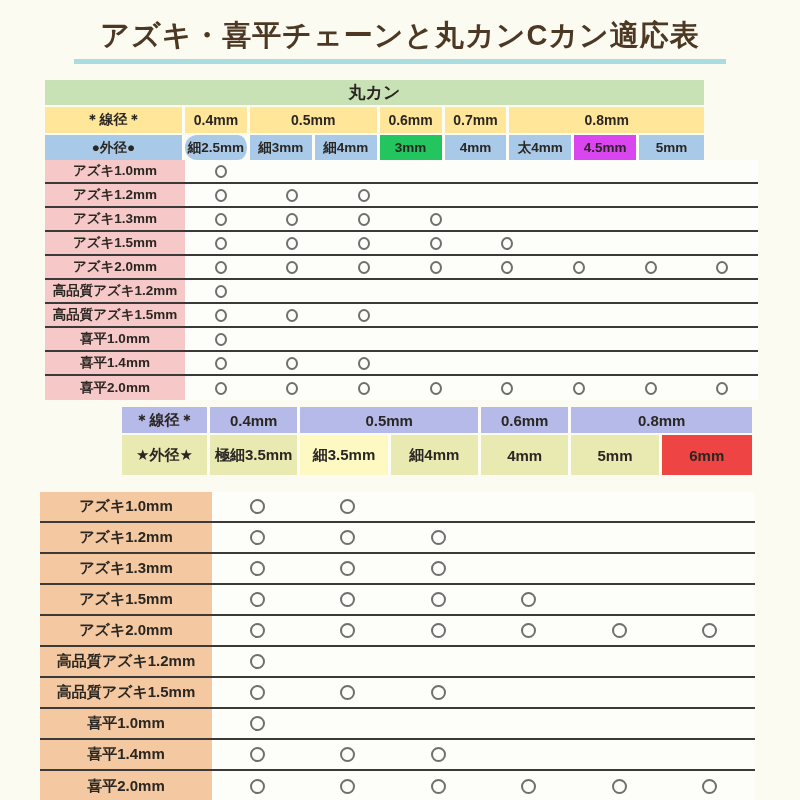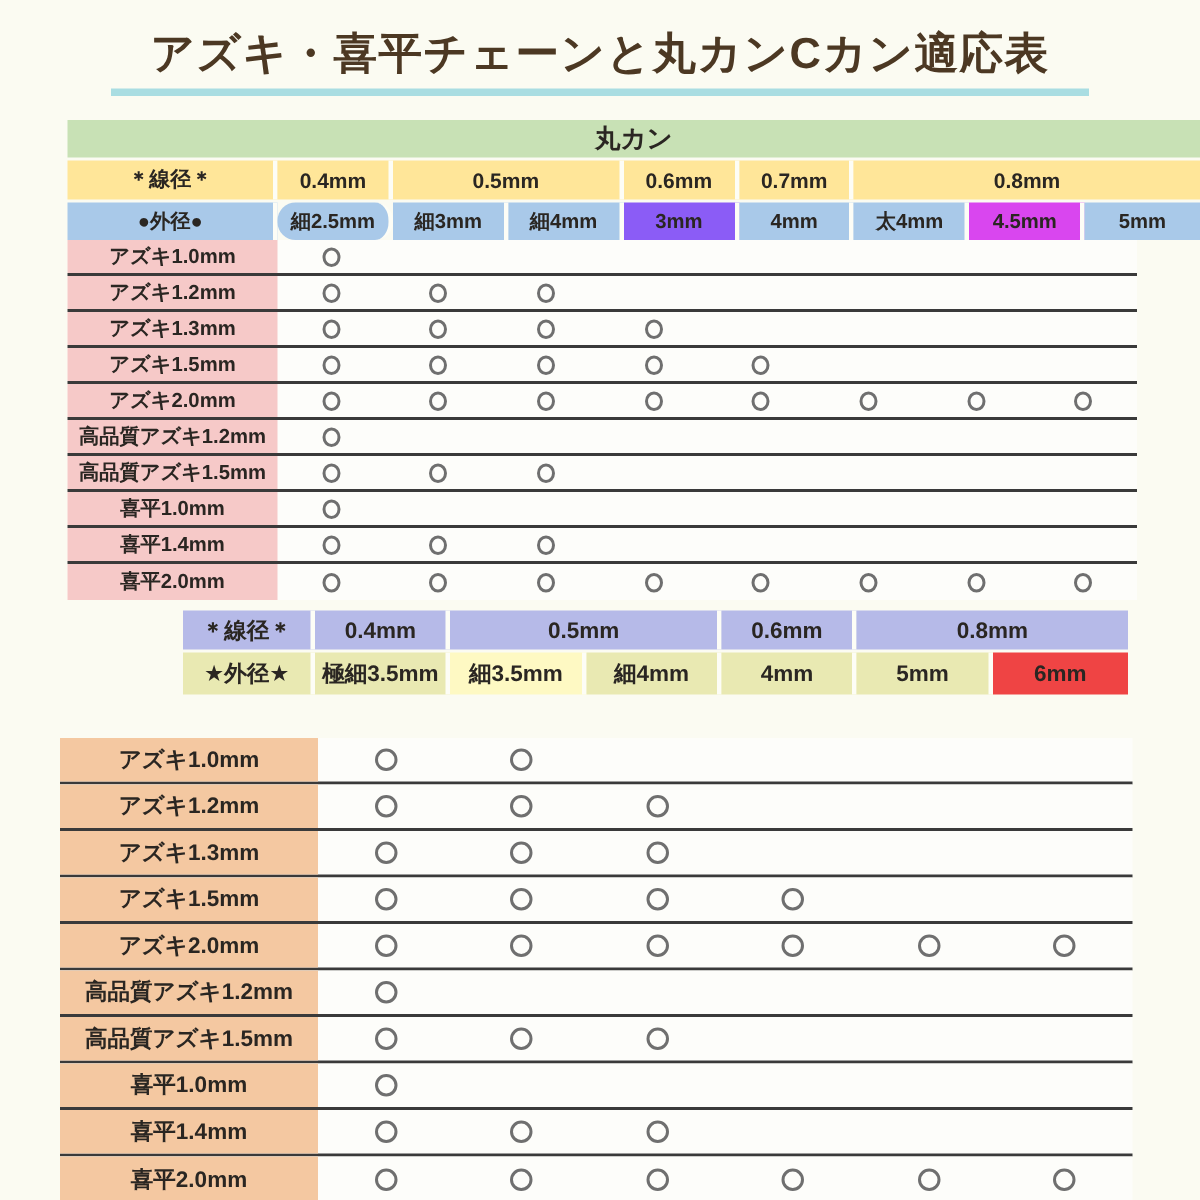--- a/index.html
+++ b/index.html
@@ -36,36 +36,36 @@
   .drow:last-child { border-bottom:none; }
   .row-label {
     display:flex; align-items:center; justify-content:center;
     font-weight:bold; color:#2a2622;
   }
   .slots { flex:1; display:flex; }
   .slot { flex:1; display:flex; align-items:center; justify-content:center; }
   .circle { border:2px solid var(--circle-color); border-radius:50%; background:transparent; }
 
   
-  .t1-hdr  { left:45px; top:80px;  width:755px; }
+  .t1-hdr  { left:45px; top:80px;  width:659px; }
   .t1-rows { left:45px; top:160px; width:713px; }
   .t1-hdr .bar   { height:25px; }
   .t1-hdr .hrow-wire  .hlabel, .t1-hdr .hrow-wire  .hcell { height:26px; font-size:14px; }
   .t1-hdr .hrow-outer .hlabel, .t1-hdr .hrow-outer .hcell { height:25px; font-size:13.5px; }
   .t1-hdr .hlabel { width:140px; }
   .t1-rows .drow { height:24px; }
   .t1-rows .row-label { width:140px; font-size:13.5px; }
   .t1-rows .circle { width:12px; height:13px; }
 
   
   .t2-hdr  { left:122px; top:407px; width:630px; }
   .t2-rows { left:40px;  top:492px; width:715px; }
   .t2-hdr .bar   { height:26px; }
   .t2-hdr .hrow-wire  .hlabel, .t2-hdr .hrow-wire  .hcell { height:26px; font-size:15px; }
-  .t2-hdr .hrow-outer .hlabel, .t2-hdr .hrow-outer .hcell { height:28px; font-size:15px; }
+  .t2-hdr .hrow-outer .hlabel, .t2-hdr .hrow-outer .hcell { height:40px; font-size:15px; }
   .t2-hdr .hlabel { width:88px; }
   .t2-rows .drow { height:31px; }
   .t2-rows .row-label { width:172px; font-size:15px; }
   .t2-rows .circle { width:15px; height:15px; }
 </style>
 </head>
 <body style="background: rgb(251, 251, 242); --line-color: #3a3a3a; --circle-color: #6f6f6f;">
 
 <div class="title-wrap">
   <span class="page-title" style="color: rgb(76, 56, 35); border-bottom-color: rgb(169, 221, 226);">アズキ・喜平チェーンと丸カンCカン適応表</span>
@@ -82,21 +82,21 @@
         <div class="hcell" style="width: 12.5%; background: rgb(255, 230, 153);">0.7mm</div>
         <div class="hcell" style="width: 37.5%; background: rgb(255, 230, 153);">0.8mm</div>
       </div>
   </div>
   <div class="hrow hrow-outer">
     <div class="hlabel" style="background: rgb(169, 201, 233);">●外径●</div>
     <div class="hcells">
         <div class="hcell" style="width: 12.5%; background: rgb(169, 201, 233); border-radius: 12px;">細2.5mm</div>
         <div class="hcell" style="width: 12.5%; background: rgb(169, 201, 233);">細3mm</div>
         <div class="hcell" style="width: 12.5%; background: rgb(169, 201, 233);">細4mm</div>
-        <div class="hcell" style="width: 12.5%; background: #8b5cf6;">3mm</div>
+        <div class="hcell" style="width: 12.5%; background: #22c55e;">3mm</div>
         <div class="hcell" style="width: 12.5%; background: rgb(169, 201, 233);">4mm</div>
         <div class="hcell" style="width: 12.5%; background: rgb(169, 201, 233);">太4mm</div>
         <div class="hcell" style="width: 12.5%; background: #d946ef;">4.5mm</div>
         <div class="hcell" style="width: 12.5%; background: rgb(169, 201, 233);">5mm</div>
       </div>
   </div>
 </div>
 
 <div class="tbl-rows t1-rows">
     <div class="drow">

